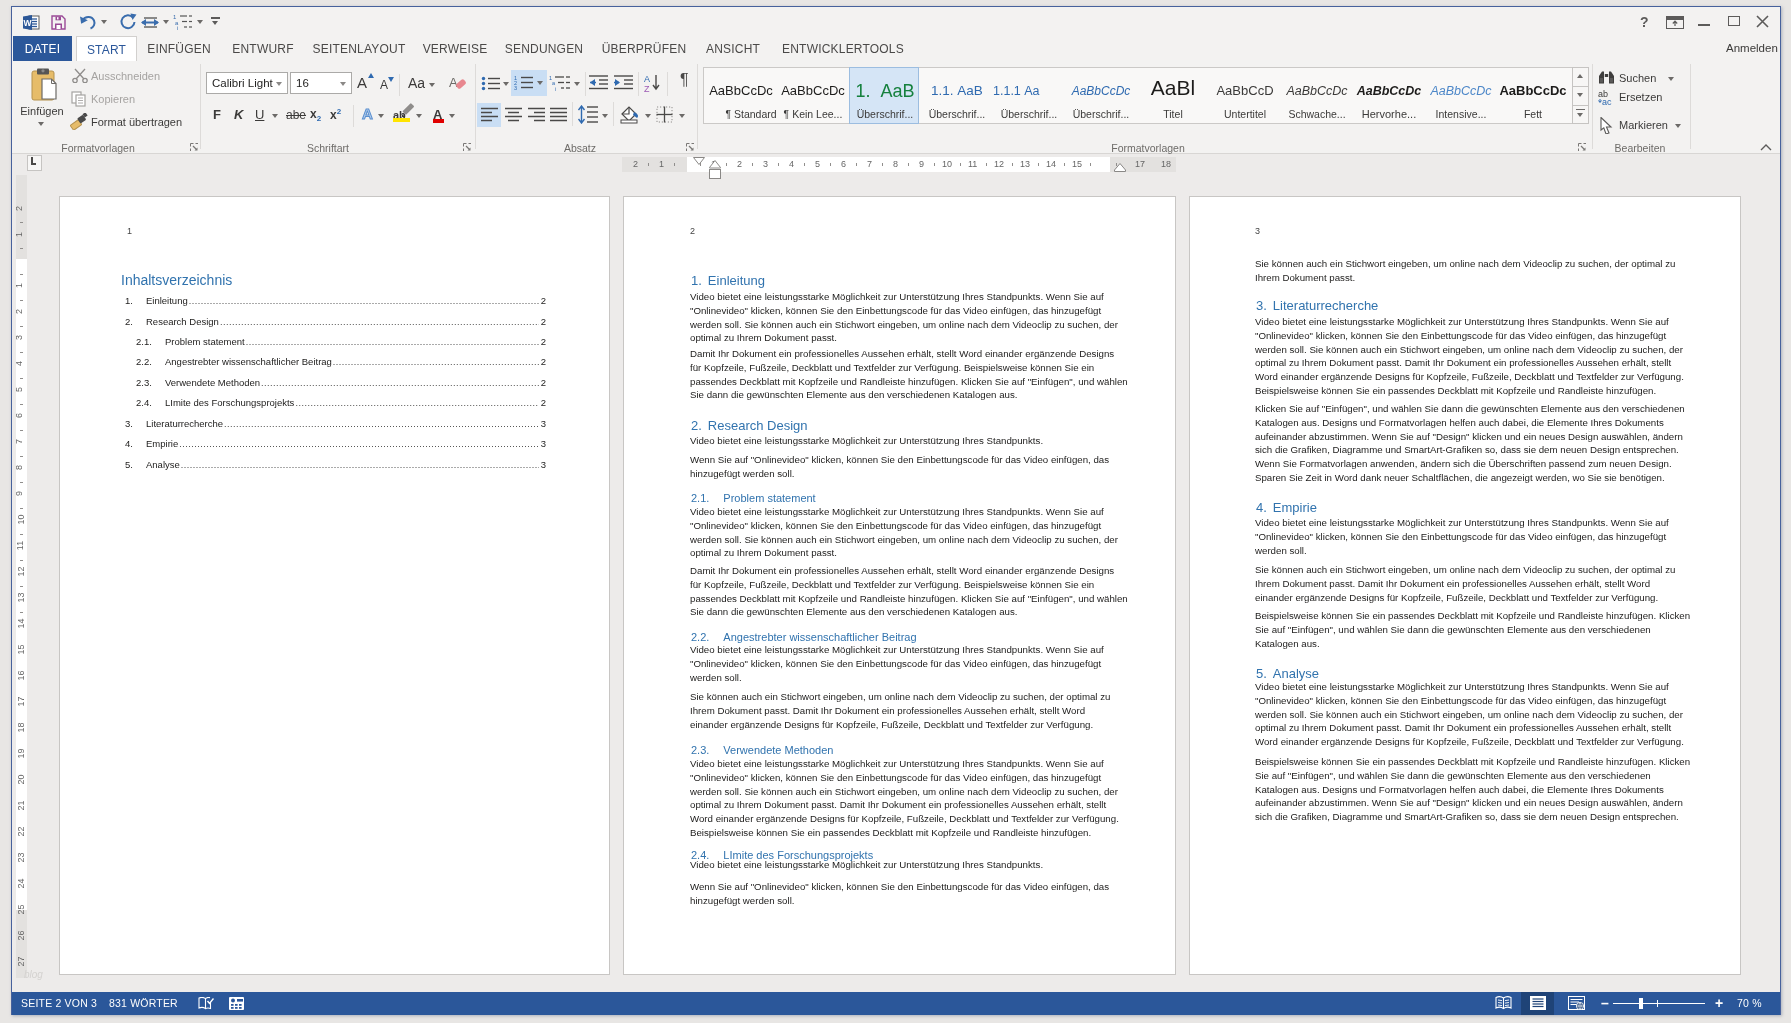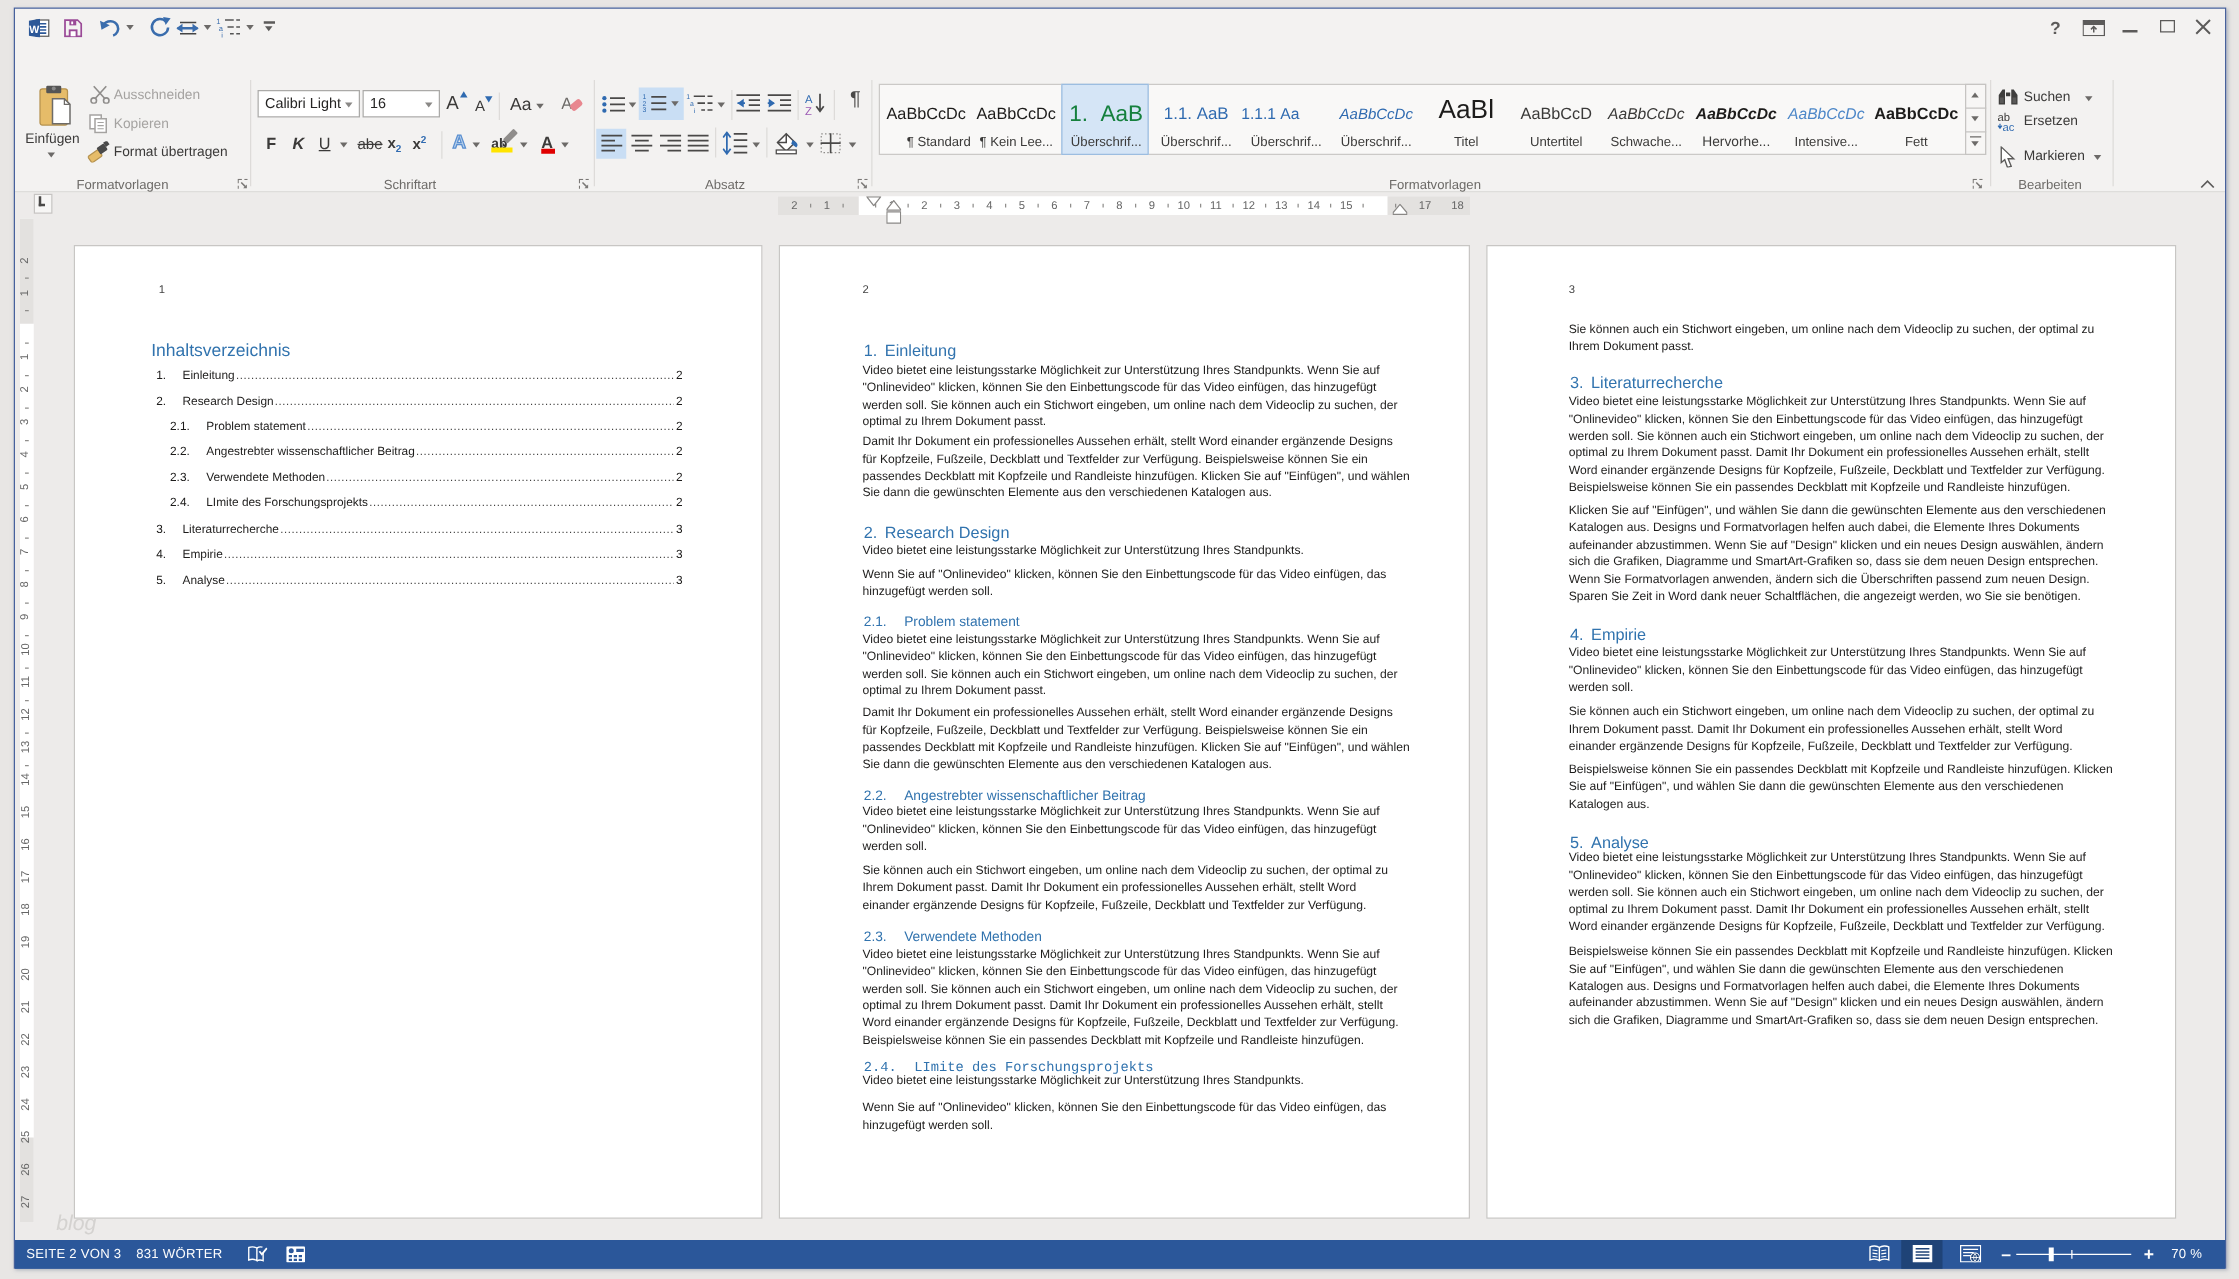--- a/index.html
+++ b/index.html
@@ -87,20 +87,33 @@
 <svg class="a" style="left:1654px;top:9px" width="18" height="13" viewBox="0 0 18 13">
 <rect x="0.5" y="0.5" width="17" height="12" fill="none" stroke="#5c5b5a" stroke-width="1"></rect>
 <rect x="0.5" y="0.5" width="17" height="3.5" fill="#5c5b5a"></rect>
 <path d="M9 10 L9 5.5 M6.8 7.5 L9 5.2 L11.2 7.5" stroke="#5c5b5a" stroke-width="1.2" fill="none"></path>
       </svg>
 <div class="a" style="left:1686px;top:17px;width:12px;height:1.5px;background:#5c5b5a;"></div>
 <div class="a" style="left:1716px;top:9px;width:12px;height:10px;border:1.5px solid #5c5b5a;"></div>
 <svg class="a" style="left:1744px;top:8px" width="13" height="13" viewBox="0 0 13 13">
         <path d="M1 1 L12 12 M12 1 L1 12" stroke="#5c5b5a" stroke-width="1.6"></path>
       </svg>
+</div>
+<div class="a" style="left:0;top:29px;width:1768px;height:25px;">
+<div class="tab" style="left:1px;width:59px;background:#2b579a;color:#fff;">DATEI</div>
+<div class="tab" style="left:64px;width:61px;background:#fff;border:1px solid #d2d0ce;border-bottom:none;color:#2b579a;">START</div>
+<div class="tab" style="left:87px;width:160px;">EINFÜGEN</div>
+<div class="tab" style="left:171px;width:160px;">ENTWURF</div>
+<div class="tab" style="left:267px;width:160px;">SEITENLAYOUT</div>
+<div class="tab" style="left:363px;width:160px;">VERWEISE</div>
+<div class="tab" style="left:452px;width:160px;">SENDUNGEN</div>
+<div class="tab" style="left:552px;width:160px;">ÜBERPRÜFEN</div>
+<div class="tab" style="left:641px;width:160px;">ANSICHT</div>
+<div class="tab" style="left:751px;width:160px;">ENTWICKLERTOOLS</div>
+<div class="a" style="left:1714px;top:6px;font-size:11.5px;color:#3b3a39;">Anmelden</div>
 </div>
 <div class="a" style="left:0;top:54px;width:1768px;height:93px;border-bottom:1px solid #d8d6d4;">
 <svg class="a" style="left:17px;top:7px" width="32" height="34" viewBox="0 0 32 34">
 <rect x="3" y="3" width="22" height="29" rx="2" fill="#e6bc69" stroke="#b5924f" stroke-width="1"></rect>
 <rect x="8" y="0.5" width="12" height="6" rx="1" fill="#555"></rect>
         <circle cx="14" cy="2.8" r="1.6" fill="#888"></circle>
 <path d="M13 11 H22.5 L27 15.5 V31 H13 Z" fill="#fff" stroke="#6d6b68" stroke-width="1.2"></path>
 <path d="M22.5 11 V15.5 H27" fill="none" stroke="#6d6b68" stroke-width="1"></path>
       </svg>
 <div class="rtxt" style="left:8px;top:44px;width:44px;text-align:center;">Einfügen</div>
@@ -457,21 +470,21 @@
 <div class="a" style="left:4px;top:229px;width:3px;height:1px;background:#908e8c;"></div>
 <div class="a" style="left:4px;top:255px;width:3px;height:1px;background:#908e8c;"></div>
 <div class="a" style="left:4px;top:281px;width:3px;height:1px;background:#908e8c;"></div>
 <div class="a" style="left:4px;top:307px;width:3px;height:1px;background:#908e8c;"></div>
 <div class="a" style="left:4px;top:333px;width:3px;height:1px;background:#908e8c;"></div>
 <div class="a" style="left:4px;top:359px;width:3px;height:1px;background:#908e8c;"></div>
 <div class="a" style="left:4px;top:385px;width:3px;height:1px;background:#908e8c;"></div>
 <div class="a" style="left:4px;top:411px;width:3px;height:1px;background:#908e8c;"></div>
 <div class="a" style="left:4px;top:437px;width:3px;height:1px;background:#908e8c;"></div>
 </div>
-<div class="a" style="left:33px;top:815px;font-size:17px;font-style:italic;color:#d4d2d0;">blog</div>
+<div class="a" style="left:12px;top:815px;font-size:10px;font-style:italic;color:#d4d2d0;">blog</div>
 <div class="page" style="left:47px;top:42px;width:551px;height:779px;">
 <div class="pgnum" style="left:67px;top:29px;">1</div>
 <div class="a" style="left:61px;top:76px;font-size:14px;color:#3173ae;line-height:1.1;">Inhaltsverzeichnis</div>
 <div class="toct" style="left:65px;top:98.0px;">
           <span style="flex:none;width:21px;">1.</span>
           <span style="flex:none;">Einleitung</span>
           <span class="dots">......................................................................................................................................................</span>
           <span style="flex:none;">2</span>
         </div>
 <div class="toct" style="left:65px;top:118.5px;">
@@ -532,21 +545,21 @@
 <div class="para" style="left:66px;top:237px;">Video bietet eine leistungsstarke Möglichkeit zur Unterstützung Ihres Standpunkts.</div>
 <div class="para" style="left:66px;top:256px;">Wenn Sie auf "Onlinevideo" klicken, können Sie den Einbettungscode für das Video einfügen, das<br>hinzugefügt werden soll.</div>
 <div class="h2" style="left:67px;top:296px;line-height:1;">2.1.<span style="display:inline-block;width:14px;"></span>Problem statement</div>
 <div class="para" style="left:66px;top:308px;">Video bietet eine leistungsstarke Möglichkeit zur Unterstützung Ihres Standpunkts. Wenn Sie auf<br>"Onlinevideo" klicken, können Sie den Einbettungscode für das Video einfügen, das hinzugefügt<br>werden soll. Sie können auch ein Stichwort eingeben, um online nach dem Videoclip zu suchen, der<br>optimal zu Ihrem Dokument passt.</div>
 <div class="para" style="left:66px;top:367px;">Damit Ihr Dokument ein professionelles Aussehen erhält, stellt Word einander ergänzende Designs<br>für Kopfzeile, Fußzeile, Deckblatt und Textfelder zur Verfügung. Beispielsweise können Sie ein<br>passendes Deckblatt mit Kopfzeile und Randleiste hinzufügen. Klicken Sie auf "Einfügen", und wählen<br>Sie dann die gewünschten Elemente aus den verschiedenen Katalogen aus.</div>
 <div class="h2" style="left:67px;top:435px;line-height:1;">2.2.<span style="display:inline-block;width:14px;"></span>Angestrebter wissenschaftlicher Beitrag</div>
 <div class="para" style="left:66px;top:446px;">Video bietet eine leistungsstarke Möglichkeit zur Unterstützung Ihres Standpunkts. Wenn Sie auf<br>"Onlinevideo" klicken, können Sie den Einbettungscode für das Video einfügen, das hinzugefügt<br>werden soll.</div>
 <div class="para" style="left:66px;top:493px;">Sie können auch ein Stichwort eingeben, um online nach dem Videoclip zu suchen, der optimal zu<br>Ihrem Dokument passt. Damit Ihr Dokument ein professionelles Aussehen erhält, stellt Word<br>einander ergänzende Designs für Kopfzeile, Fußzeile, Deckblatt und Textfelder zur Verfügung.</div>
 <div class="h2" style="left:67px;top:548px;line-height:1;">2.3.<span style="display:inline-block;width:14px;"></span>Verwendete Methoden</div>
 <div class="para" style="left:66px;top:560px;">Video bietet eine leistungsstarke Möglichkeit zur Unterstützung Ihres Standpunkts. Wenn Sie auf<br>"Onlinevideo" klicken, können Sie den Einbettungscode für das Video einfügen, das hinzugefügt<br>werden soll. Sie können auch ein Stichwort eingeben, um online nach dem Videoclip zu suchen, der<br>optimal zu Ihrem Dokument passt. Damit Ihr Dokument ein professionelles Aussehen erhält, stellt<br>Word einander ergänzende Designs für Kopfzeile, Fußzeile, Deckblatt und Textfelder zur Verfügung.<br>Beispielsweise können Sie ein passendes Deckblatt mit Kopfzeile und Randleiste hinzufügen.</div>
-<div class="h2" style="left:67px;top:653px;line-height:1;font-family:Liberation Mono, monospace;">2.4.<span style="display:inline-block;width:14px;"></span>LImite des Forschungsprojekts</div>
+<div class="h2" style="left:67px;top:653px;line-height:1;">2.4.<span style="display:inline-block;width:14px;"></span>LImite des Forschungsprojekts</div>
 <div class="para" style="left:66px;top:661px;">Video bietet eine leistungsstarke Möglichkeit zur Unterstützung Ihres Standpunkts.</div>
 <div class="para" style="left:66px;top:683px;">Wenn Sie auf "Onlinevideo" klicken, können Sie den Einbettungscode für das Video einfügen, das<br>hinzugefügt werden soll.</div>
 </div>
 <div class="page" style="left:1177px;top:42px;width:552px;height:779px;">
 <div class="pgnum" style="left:65px;top:29px;">3</div>
 <div class="para" style="left:65px;top:60px;">Sie können auch ein Stichwort eingeben, um online nach dem Videoclip zu suchen, der optimal zu<br>Ihrem Dokument passt.</div>
 <div class="h1" style="left:66px;top:102px;line-height:1;">3.<span style="display:inline-block;width:6px;"></span>Literaturrecherche</div>
 <div class="para" style="left:65px;top:118px;">Video bietet eine leistungsstarke Möglichkeit zur Unterstützung Ihres Standpunkts. Wenn Sie auf<br>"Onlinevideo" klicken, können Sie den Einbettungscode für das Video einfügen, das hinzugefügt<br>werden soll. Sie können auch ein Stichwort eingeben, um online nach dem Videoclip zu suchen, der<br>optimal zu Ihrem Dokument passt. Damit Ihr Dokument ein professionelles Aussehen erhält, stellt<br>Word einander ergänzende Designs für Kopfzeile, Fußzeile, Deckblatt und Textfelder zur Verfügung.<br>Beispielsweise können Sie ein passendes Deckblatt mit Kopfzeile und Randleiste hinzufügen.</div>
 <div class="para" style="left:65px;top:205px;">Klicken Sie auf "Einfügen", und wählen Sie dann die gewünschten Elemente aus den verschiedenen<br>Katalogen aus. Designs und Formatvorlagen helfen auch dabei, die Elemente Ihres Dokuments<br>aufeinander abzustimmen. Wenn Sie auf "Design" klicken und ein neues Design auswählen, ändern<br>sich die Grafiken, Diagramme und SmartArt-Grafiken so, dass sie dem neuen Design entsprechen.<br>Wenn Sie Formatvorlagen anwenden, ändern sich die Überschriften passend zum neuen Design.<br>Sparen Sie Zeit in Word dank neuer Schaltflächen, die angezeigt werden, wo Sie sie benötigen.</div>
 <div class="h1" style="left:66px;top:304px;line-height:1;">4.<span style="display:inline-block;width:6px;"></span>Empirie</div>

